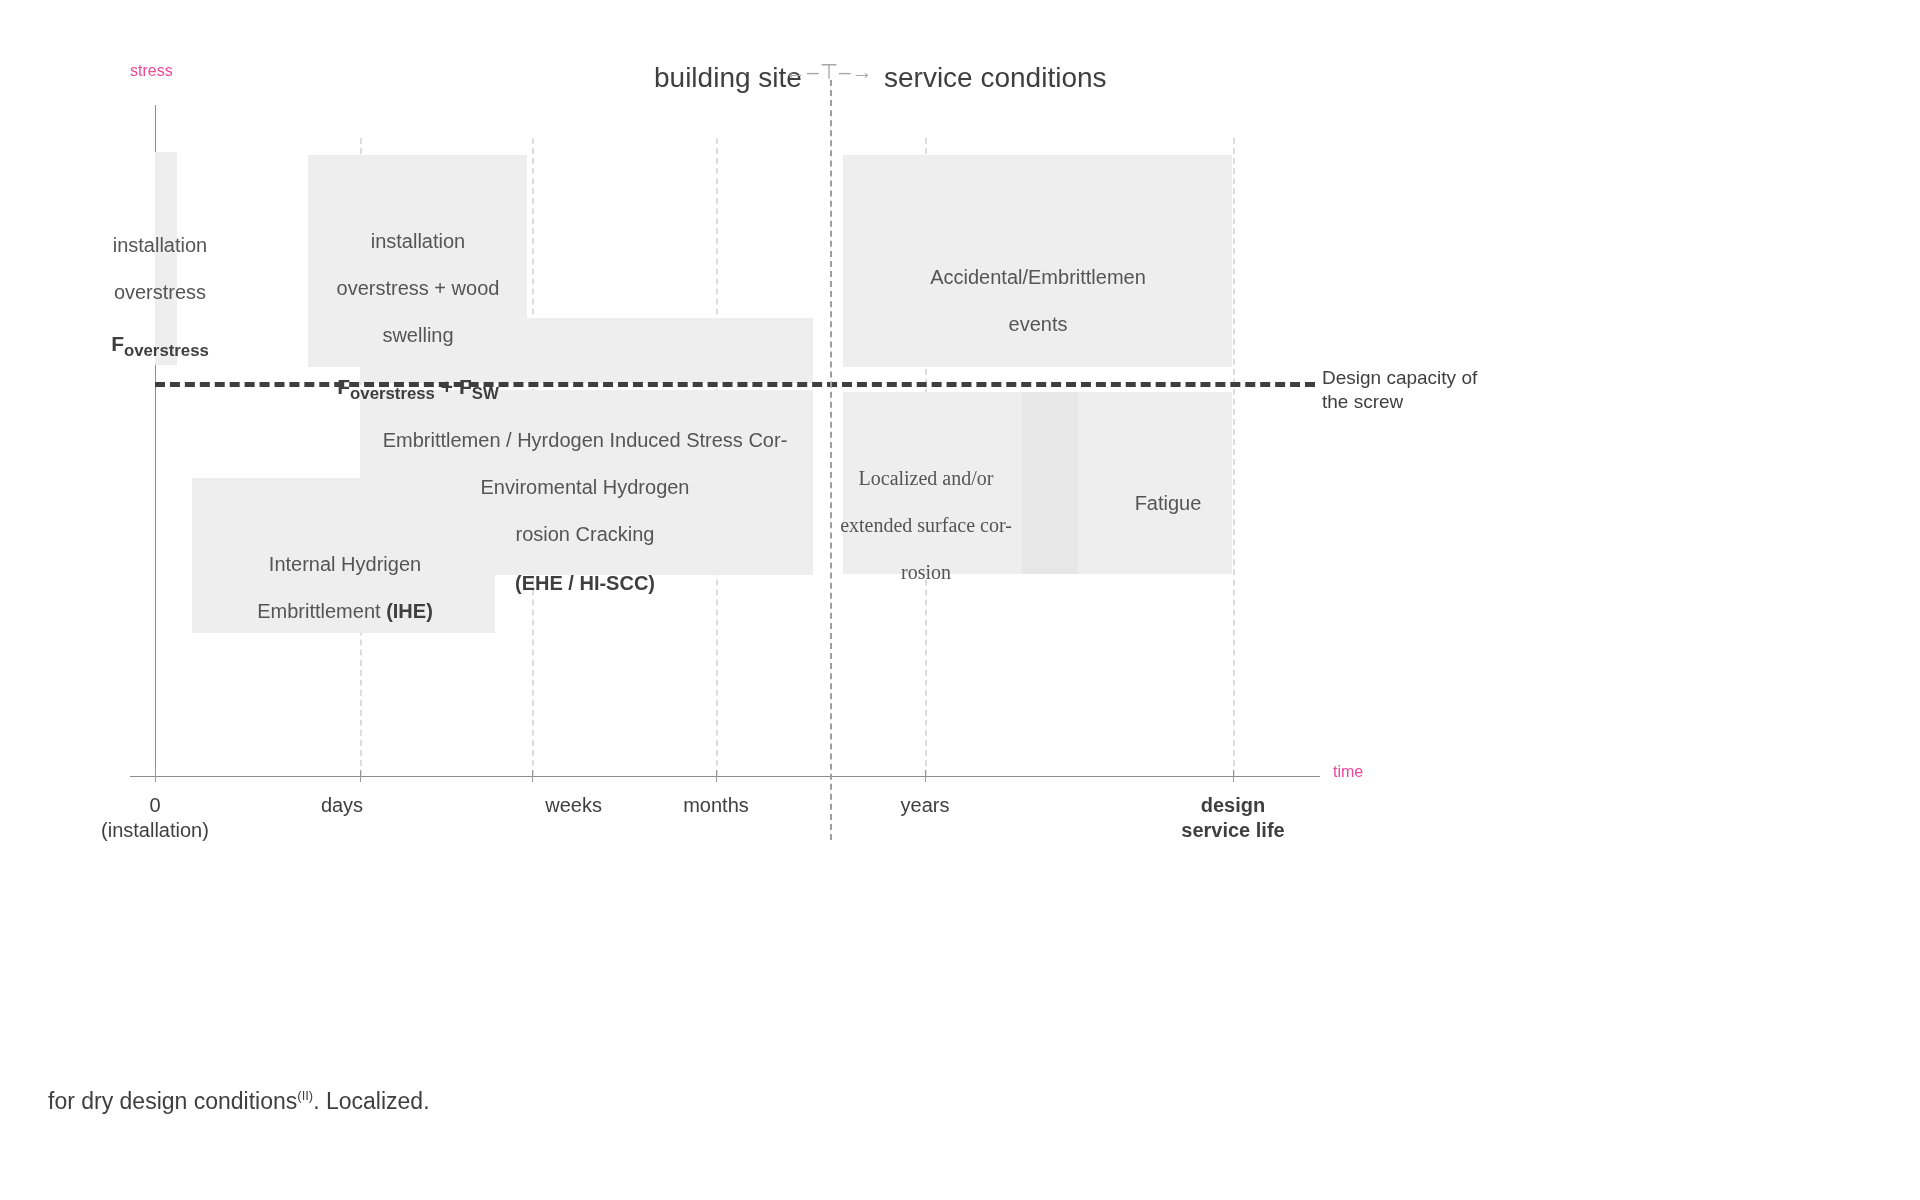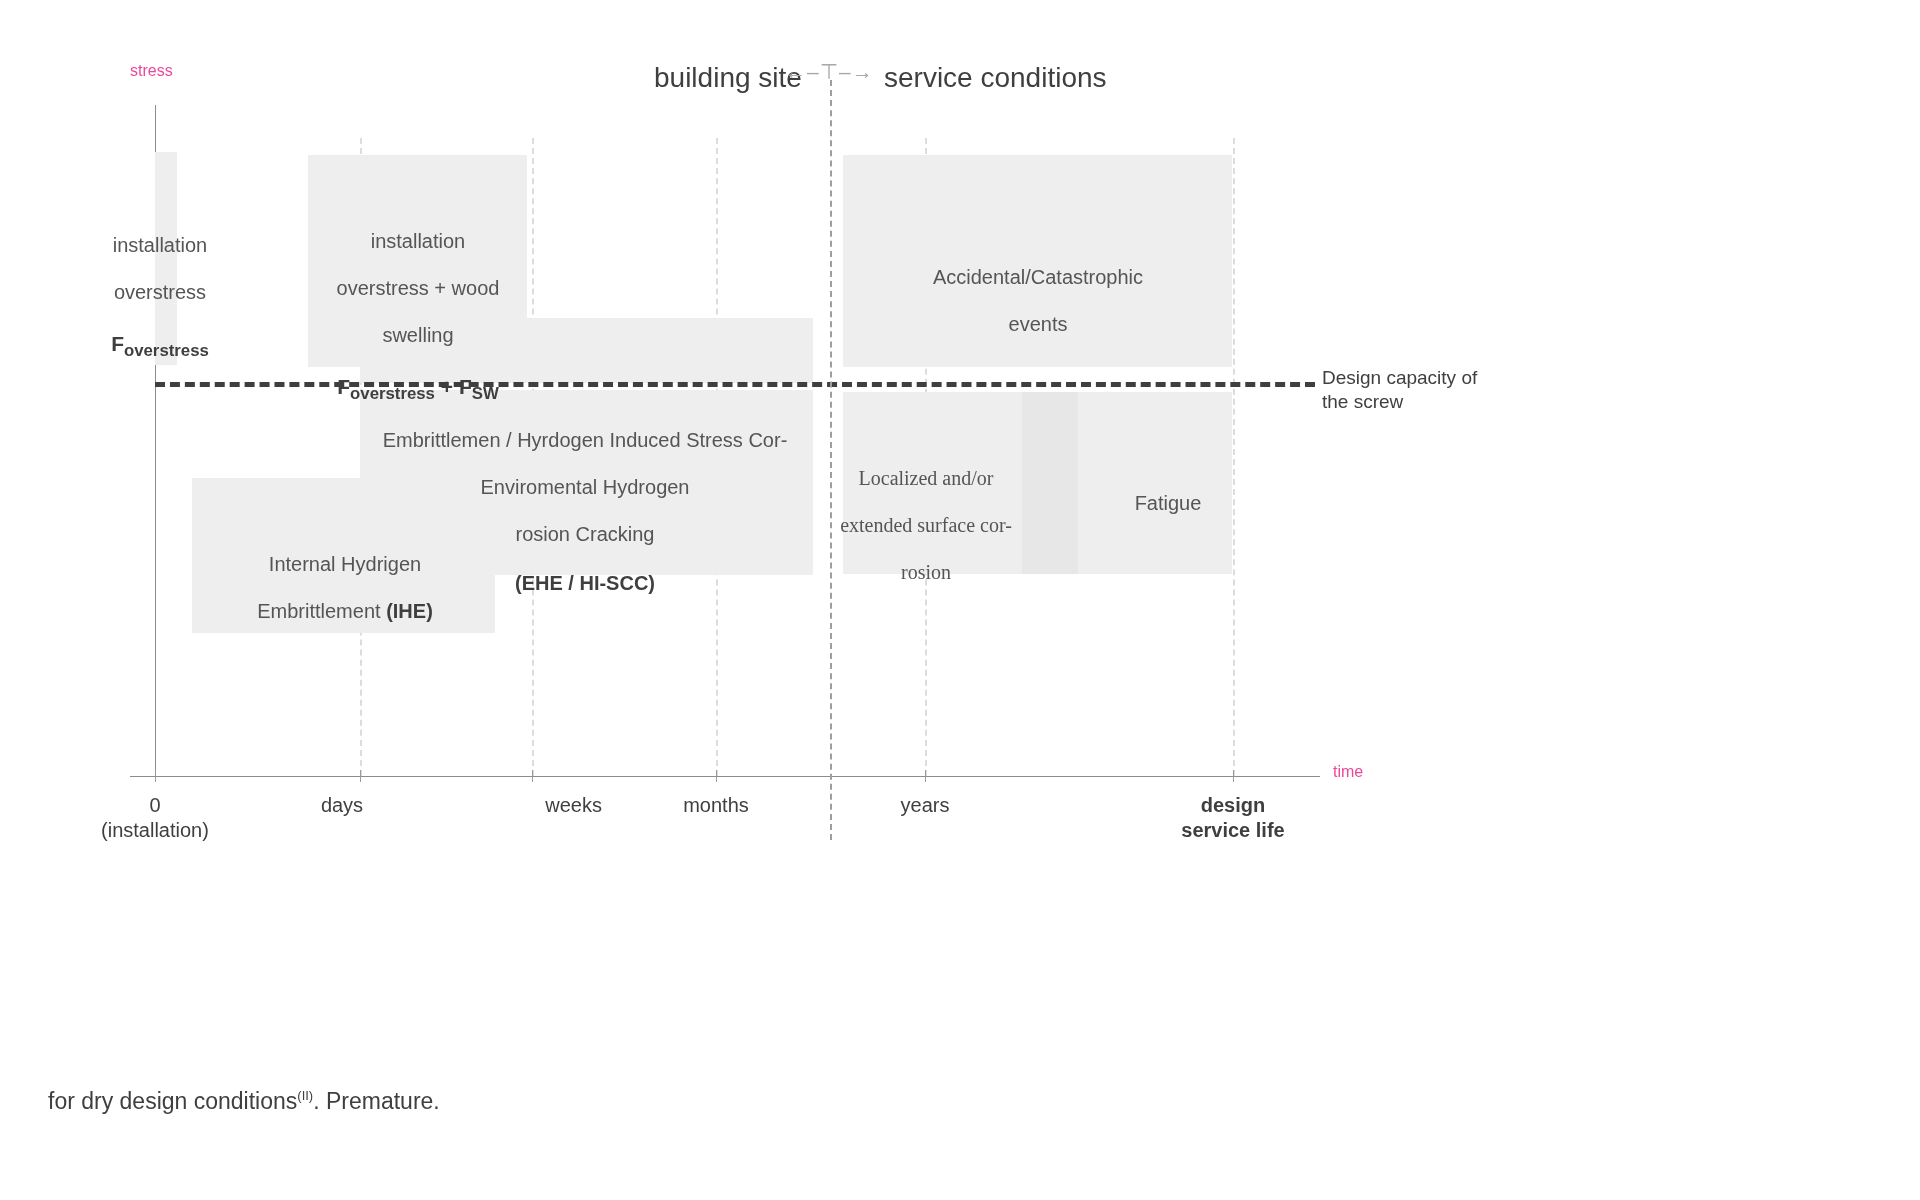--- a/index.html
+++ b/index.html
@@ -119,21 +119,21 @@
   </div>
 
   <div class="box-label" style="left:300px;top:206px;width:236px;">
     <div>installation</div>
     <div>overstress + wood</div>
     <div>swelling</div>
     <div class="f-term" style="margin-top:4px;"><span>F</span><span class="sub">overstress</span><span> + </span><span>F</span><span class="sub">SW</span></div>
   </div>
 
   <div class="box-label" style="left:853px;top:242px;width:370px;">
-    <div>Accidental/Catastrophic</div>
+    <div>Accidental/Embrittlemen</div>
     <div>events</div>
   </div>
 
   <div class="box-label" style="left:355px;top:405px;width:460px;">
     <div>Embrittlemen / Hyrdogen Induced Stress Cor-</div>
     <div>Enviromental Hydrogen</div>
     <div>rosion Cracking</div>
     <div style="font-weight:700;color:#3f3f3f;margin-top:2px;">(EHE / HI-SCC)</div>
   </div>
 
@@ -167,16 +167,16 @@
   </div>
   <div class="tick-label" style="left:855px;top:793px;width:140px;">
     <div>years</div>
   </div>
   <div class="tick-label" style="left:1148px;top:793px;width:170px;font-weight:700;color:#3f3f3f;">
     <div>design</div>
     <div>service life</div>
   </div>
 
   <div class="caption" style="left:48px;top:1085px;">
-    <div><span>for dry design conditions</span><sup>(II)</sup><span>. Premature.</span></div>
+    <div><span>for dry design conditions</span><sup>(II)</sup><span>. Localized.</span></div>
   </div>
 
 </div>
 
 </body></html>

